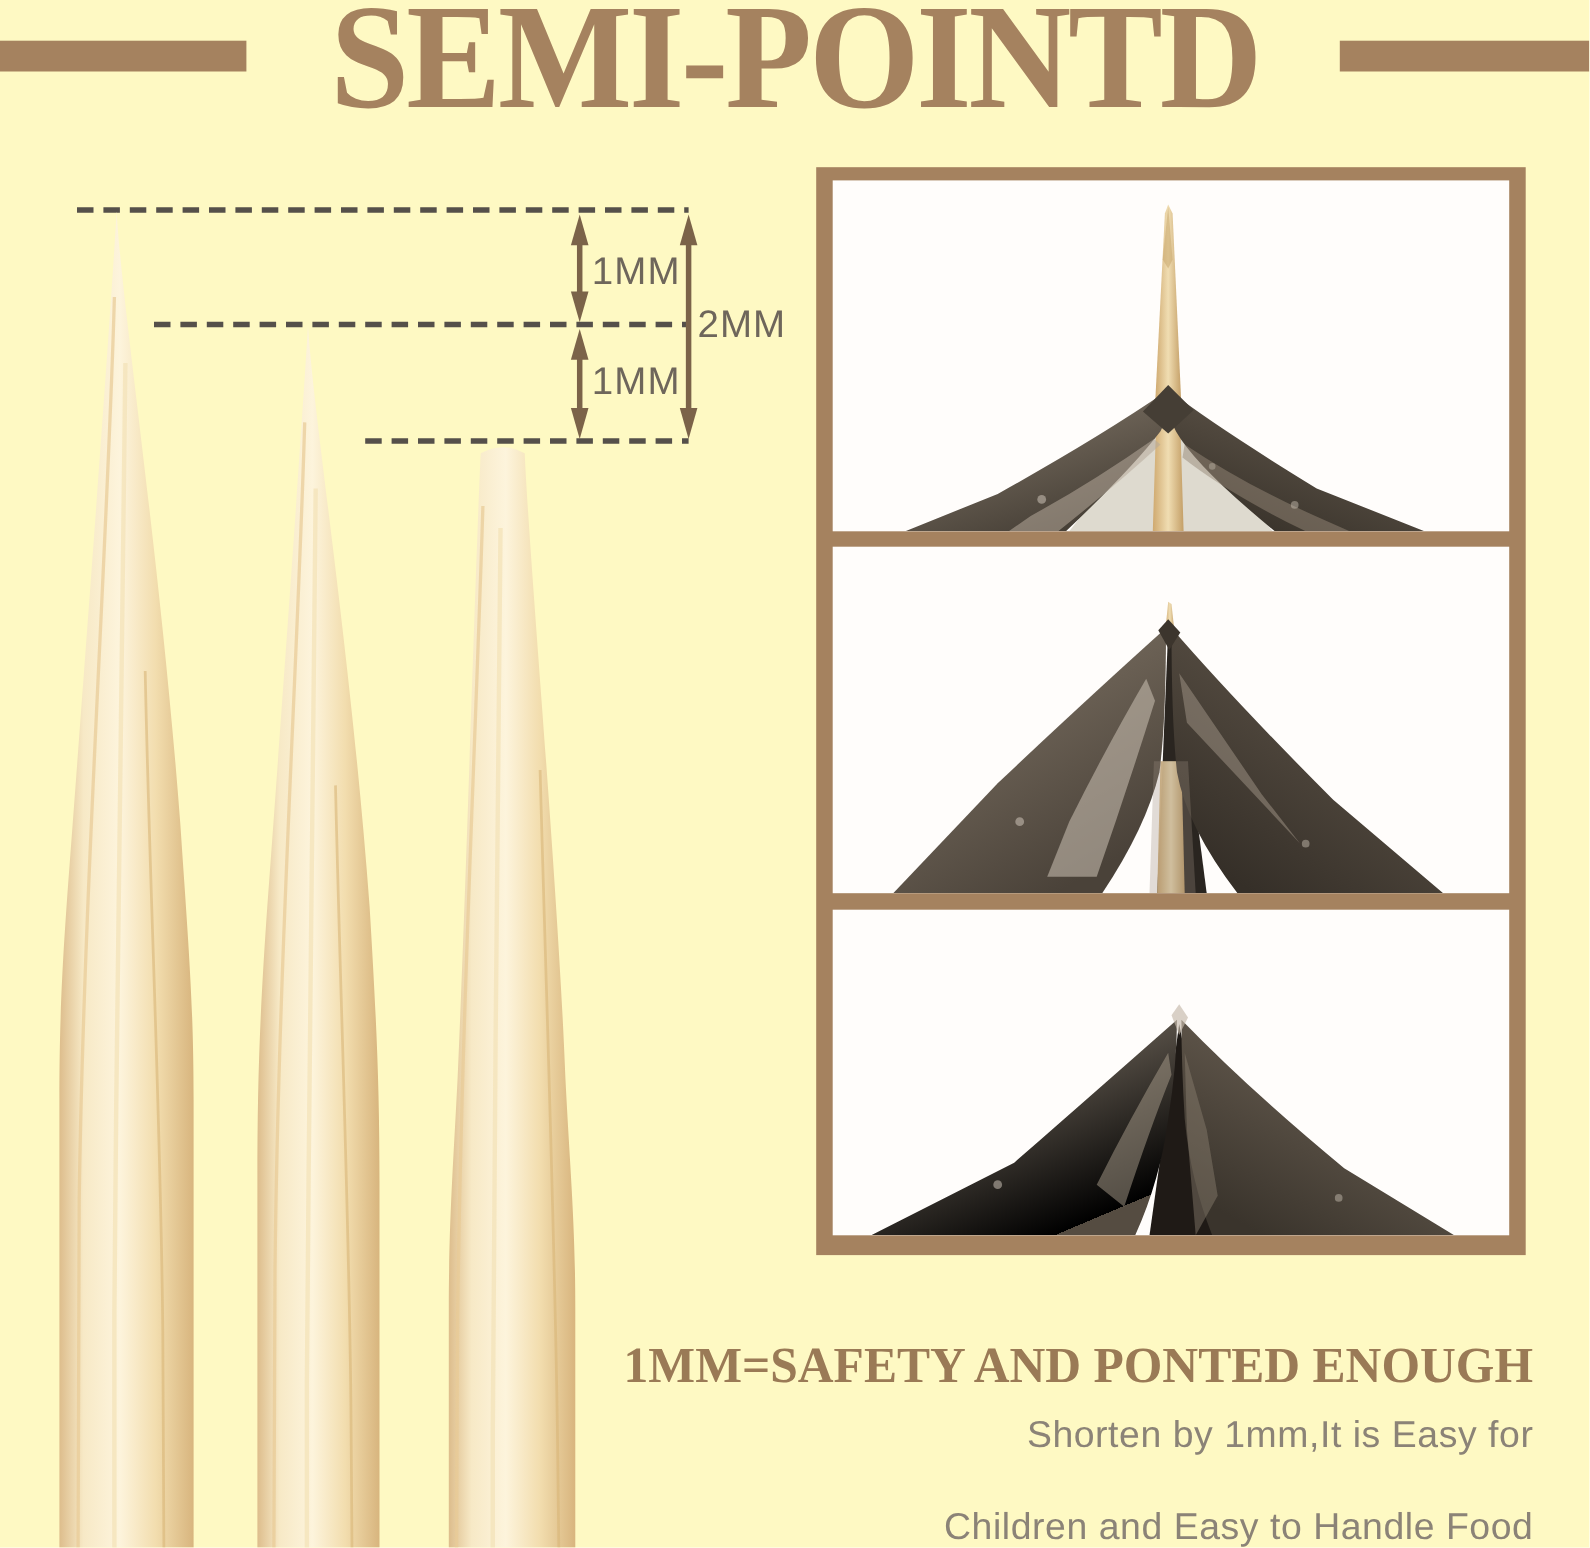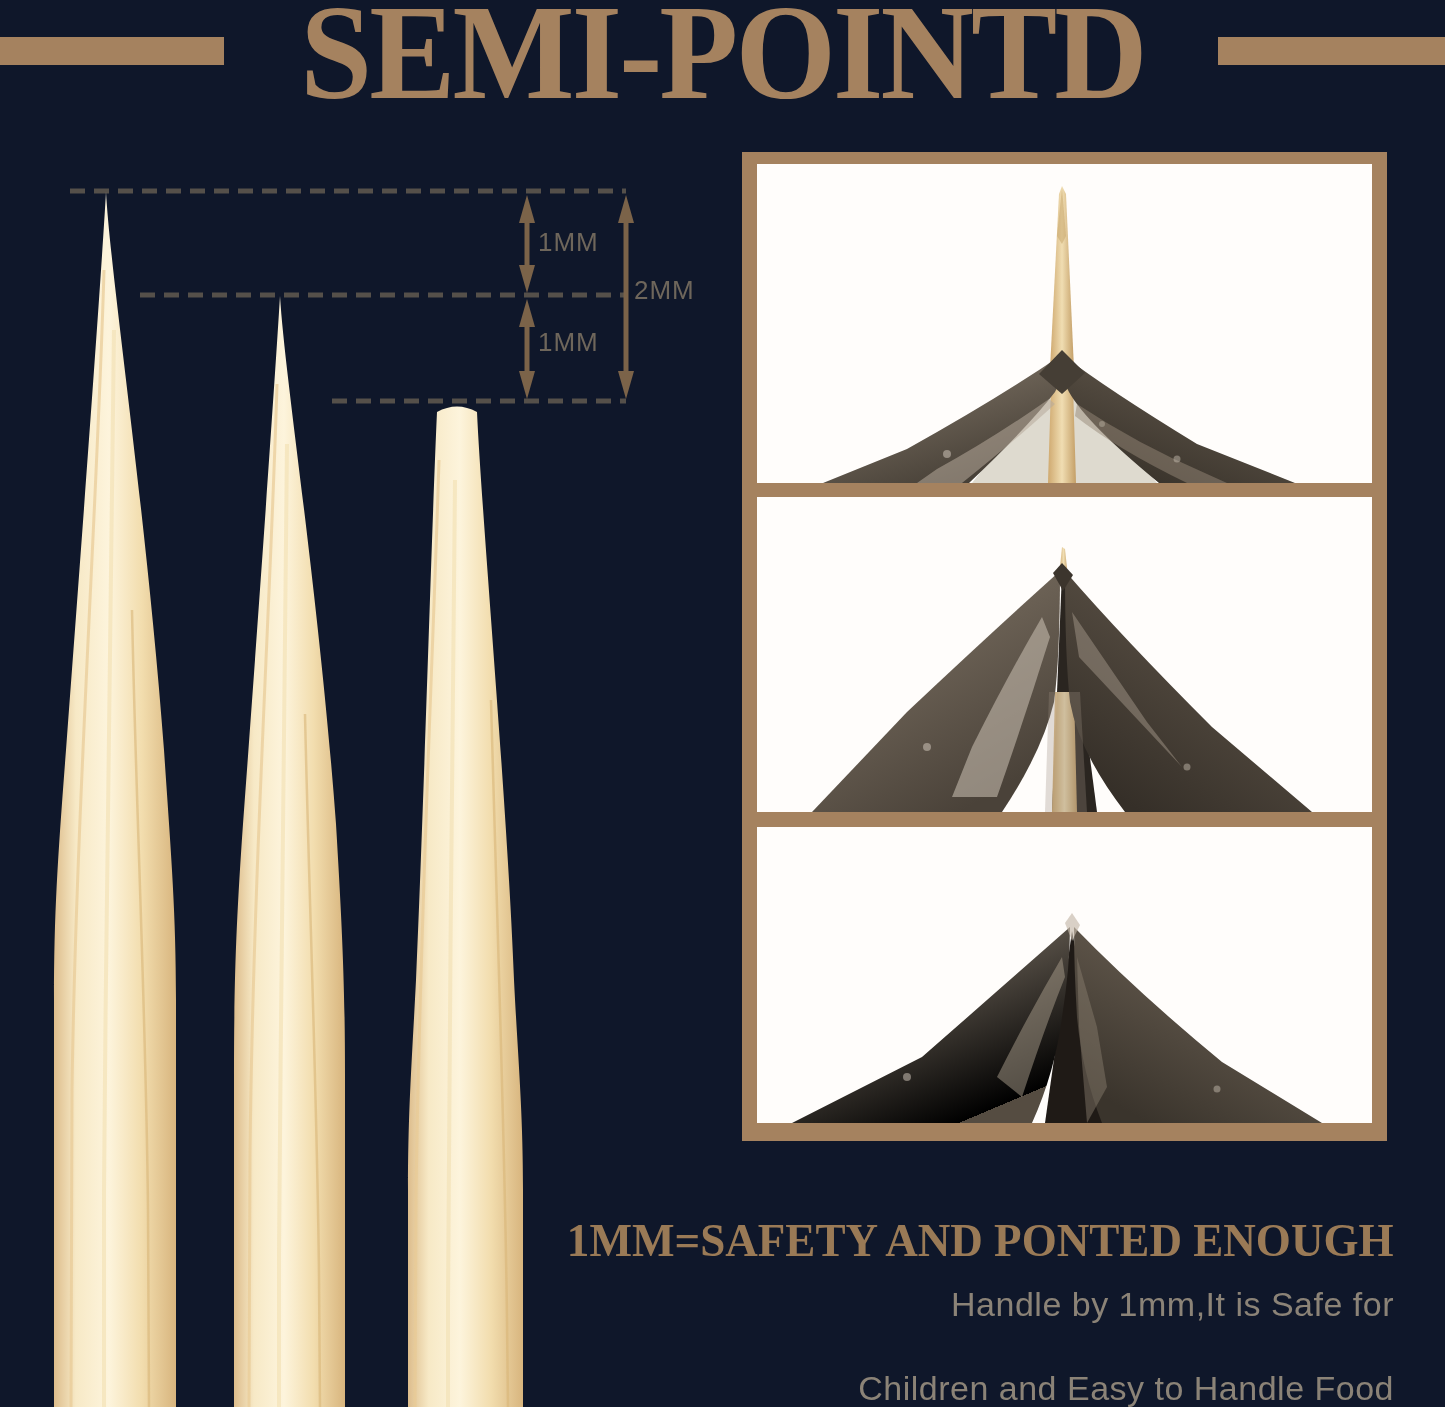--- a/index.html
+++ b/index.html
@@ -1,32 +1,32 @@
 <!DOCTYPE html>
 <html><head>
 <meta charset="utf-8">
 <style>
   html,body{margin:0;padding:0;background:#ffffff;}
   .canvas{
     position:relative;width:1445px;height:1407px;overflow:hidden;
-    background:#0f172a;font-family:"Liberation Sans",sans-serif;
+    background:#fef9c3;font-family:"Liberation Sans",sans-serif;
   }
   
   .rule{position:absolute;height:28px;background:#a5825f;top:37px;}
   .rule.left{left:0;width:224px;}
   .rule.right{left:1218px;width:227px;}
   .title{
     position:absolute;left:0;right:0;top:-16px;text-align:center;
     font-family:"Liberation Serif",serif;font-weight:bold;font-size:136px;line-height:1;
     color:#a5825f;letter-spacing:-3px;transform:scaleX(.95);transform-origin:center top;
     white-space:nowrap;
   }
   
   .mlabel{
-    position:absolute;font-size:26px;color:#6e665b;line-height:1;letter-spacing:1px;
+    position:absolute;font-size:35px;color:#6e665b;line-height:1;letter-spacing:1px;
   }
   .mlabel.l1{left:538px;top:229px;}
   .mlabel.l2{left:634px;top:277px;}
   .mlabel.l3{left:538px;top:329px;}
   
   .frame{position:absolute;left:742px;top:152px;width:645px;height:989px;background:#a5825f;}
   .photo{position:absolute;left:15px;width:615px;background:#fffdfb;overflow:hidden;}
   .photo.p1{top:12px;height:319px;}
   .photo.p2{top:345px;height:315px;}
   .photo.p3{top:675px;height:296px;}
@@ -214,16 +214,16 @@
         <path d="M305,130 Q270,190 240,250 L265,270 Q288,200 308,150 Z" fill="#aa9d8c" opacity=".5"></path>
         <polygon points="320,130 340,200 350,260 330,296 322,200" fill="#8c8071" opacity=".45"></polygon>
         <circle cx="150" cy="250" r="4" fill="#d7cec1" opacity=".5"></circle>
         <circle cx="460" cy="262" r="3.5" fill="#cfc6b8" opacity=".45"></circle>
         <circle cx="300" cy="240" r="3" fill="#6d635500" opacity=".4"></circle>
       </svg>
     </div>
   </div>
 
   <div class="headline">1MM=SAFETY AND PONTED ENOUGH</div>
-  <div class="subline s1">Handle by 1mm,It is Safe for</div>
+  <div class="subline s1">Shorten by 1mm,It is Easy for</div>
   <div class="subline s2">Children and Easy to Handle Food</div>
 
 </div>
 
 </body></html>

